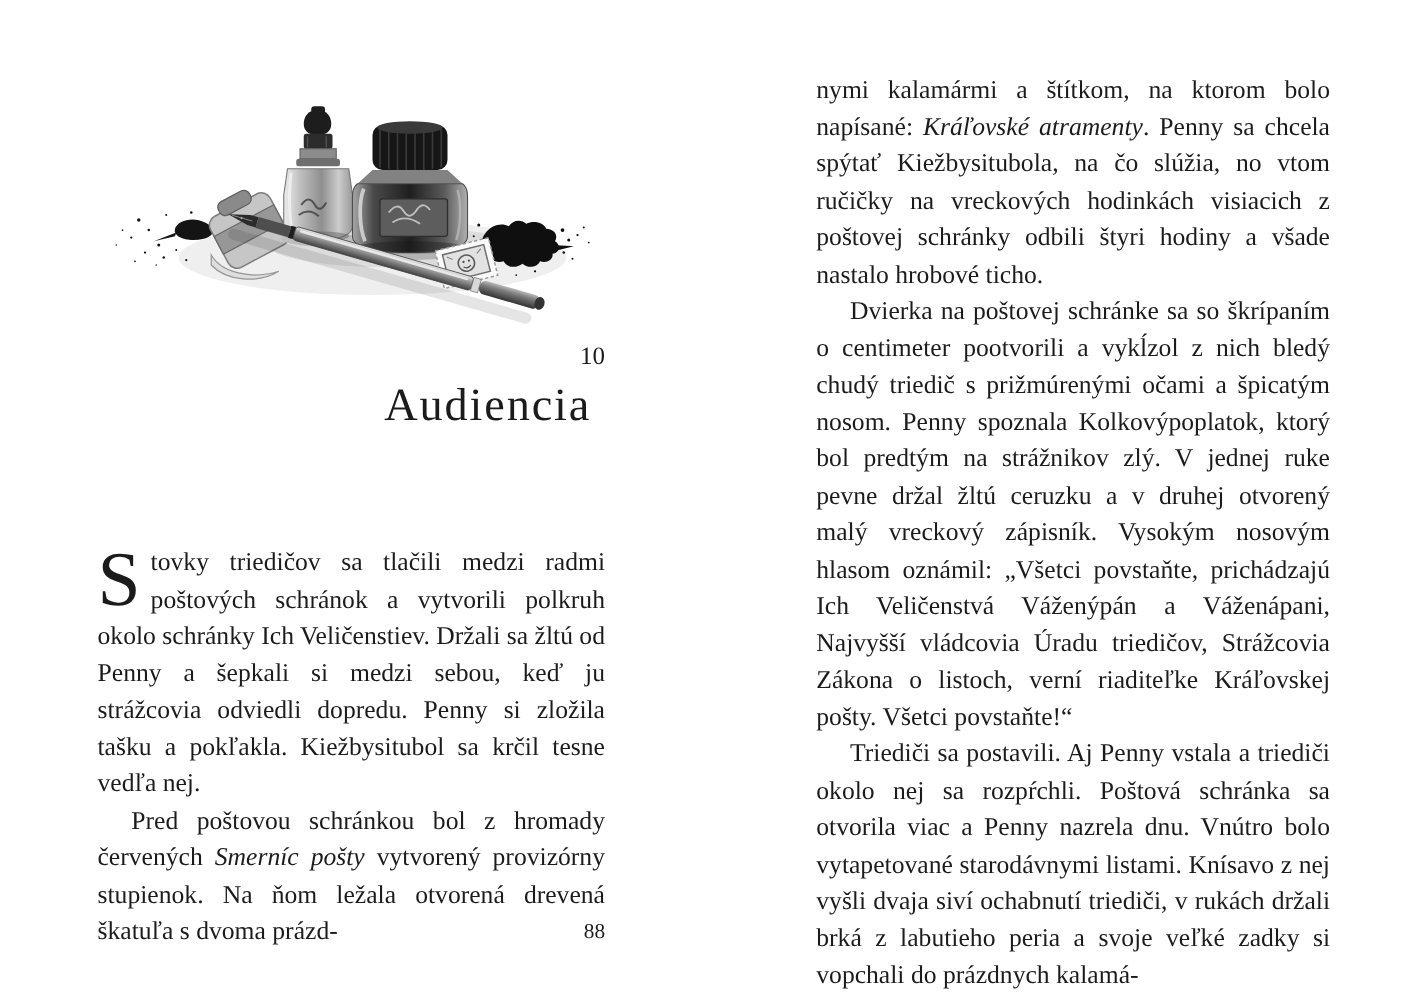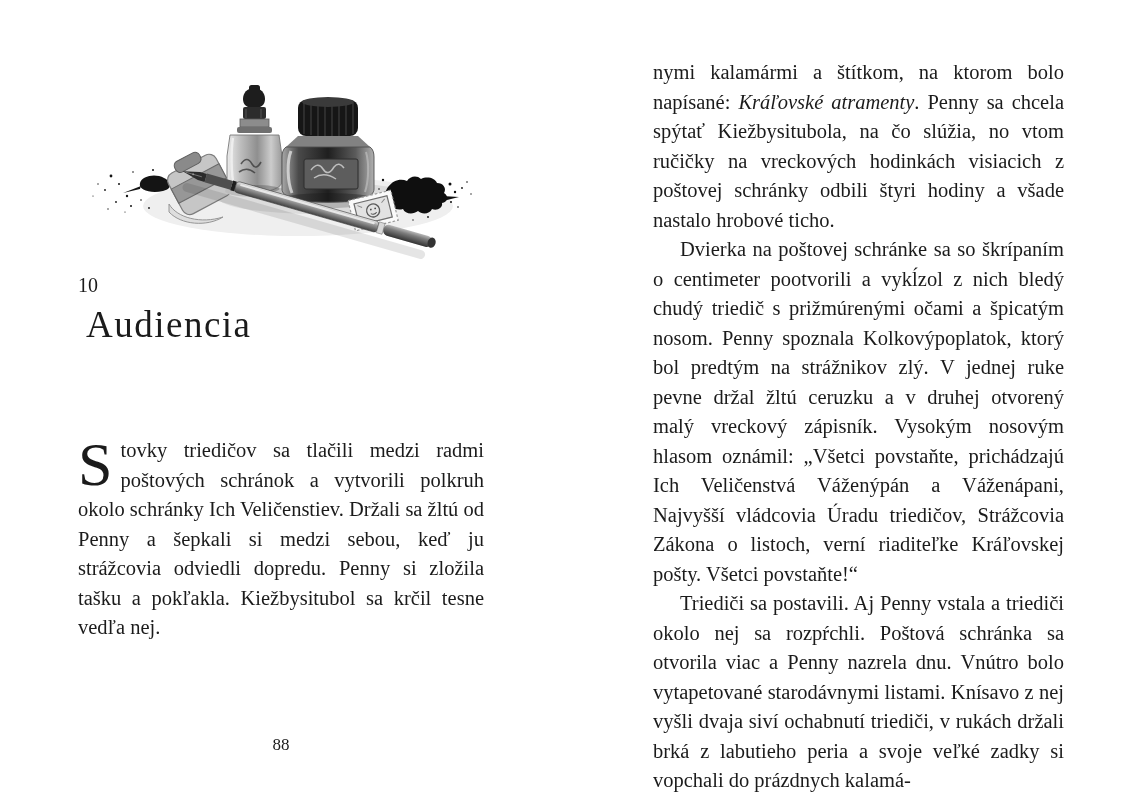--- a/index.html
+++ b/index.html
@@ -1,30 +1,30 @@
 <!DOCTYPE html>
 <html><head>
 <meta charset="utf-8">
 <style>
   html,body { margin:0; padding:0; background:#ffffff; }
   .spread {
     position:relative; width:1121px; height:800px; background:#ffffff;
     font-family:"Liberation Serif", serif; color:#1b1b1b; overflow:hidden;
   }
   .illustration { position:absolute; left:83px; top:84px; width:394px; height:176px; }
-  .chapter-number { position:absolute; left:78px; top:274px; width:406px; text-align:left; font-size:20px; }
-  .chapter-title  { position:absolute; left:86px; top:303px; width:406px; text-align:left; font-size:37px; letter-spacing:1.5px; }
+  .chapter-number { position:absolute; left:78px; top:274px; width:406px; text-align:right; font-size:20px; }
+  .chapter-title  { position:absolute; left:67px; top:303px; width:406px; text-align:right; font-size:37px; letter-spacing:1.5px; }
   .body-text { font-size:20.5px; line-height:29.5px; text-align:justify; }
   .body-text p { margin:0; padding:0; }
   .indent { text-indent:27px; }
   .ital { font-style:italic; }
   .dropcap { float:left; font-size:62px; line-height:49px; padding:4px 8px 0 0; }
   .left-body  { position:absolute; left:78px;  top:436px; width:406px; }
   .right-body { position:absolute; left:633px; top:58px;  width:411px;margin-left:20px; }
-  .pageno { position:absolute; top:735px; font-size:17px; text-align:center; }
+  .pageno { position:absolute; top:735px; font-size:17px; text-align:right; }
   .pageno-left  { left:78px;  width:406px; }
   .pageno-right { left:633px; width:411px; }
 </style>
 </head>
 <body>
 
 <div class="spread">
 
   <svg class="illustration" viewBox="0 0 394 176" aria-hidden="true">
     <defs>
@@ -164,20 +164,21 @@
       <rect x="192" y="-5.6" width="50" height="11.2" rx="5" fill="#000000" opacity="0.22"></rect>
       <ellipse cx="242" cy="0" rx="4" ry="5.2" fill="#333333"></ellipse>
     </g>
   </svg>
 
   <div class="chapter-number">10</div>
   <div class="chapter-title">Audiencia</div>
 
   <div class="left-body body-text">
     <p><span class="dropcap">S</span><span>tovky triedičov sa tlačili medzi radmi poštových schránok a vytvorili polkruh okolo schránky Ich Veličenstiev. Držali sa žltú od Penny a šepkali si medzi sebou, keď ju strážcovia odviedli dopredu. Penny si zložila tašku a pokľakla. Kiežbysitubol sa krčil tesne vedľa nej.</span></p>
+    <p class="indent"><span>Pred poštovou schránkou bol z hromady červených </span><span class="ital">Smerníc pošty</span><span> vytvorený provizórny stupienok. Na ňom ležala otvorená drevená škatuľa s dvoma prázd-</span></p>
   </div>
 
   <div class="right-body body-text">
     <p><span>nymi kalamármi a štítkom, na ktorom bolo napísané: </span><span class="ital">Kráľovské atramenty</span><span>. Penny sa chcela spýtať Kiežbysitubola, na čo slúžia, no vtom ručičky na vreckových hodinkách visiacich z poštovej schránky odbili štyri hodiny a všade nastalo hrobové ticho.</span></p>
     <p class="indent">Dvierka na poštovej schránke sa so škrípaním o centimeter pootvorili a vykĺzol z nich bledý chudý triedič s prižmúrenými očami a špicatým nosom. Penny spoznala Kolkovýpoplatok, ktorý bol predtým na strážnikov zlý. V jednej ruke pevne držal žltú ceruzku a v druhej otvorený malý vreckový zápisník. Vysokým nosovým hlasom oznámil: „Všetci povstaňte, prichádzajú Ich Veličenstvá Váženýpán a Váženápani, Najvyšší vládcovia Úradu triedičov, Strážcovia Zákona o listoch, verní riaditeľke Kráľovskej pošty. Všetci povstaňte!“</p>
     <p class="indent">Triediči sa postavili. Aj Penny vstala a triediči okolo nej sa rozpŕchli. Poštová schránka sa otvorila viac a Penny nazrela dnu. Vnútro bolo vytapetované starodávnymi listami. Knísavo z nej vyšli dvaja siví ochabnutí triediči, v rukách držali brká z labutieho peria a svoje veľké zadky si vopchali do prázdnych kalamá-</p>
   </div>
 
   <div class="pageno pageno-left">88</div>
 

